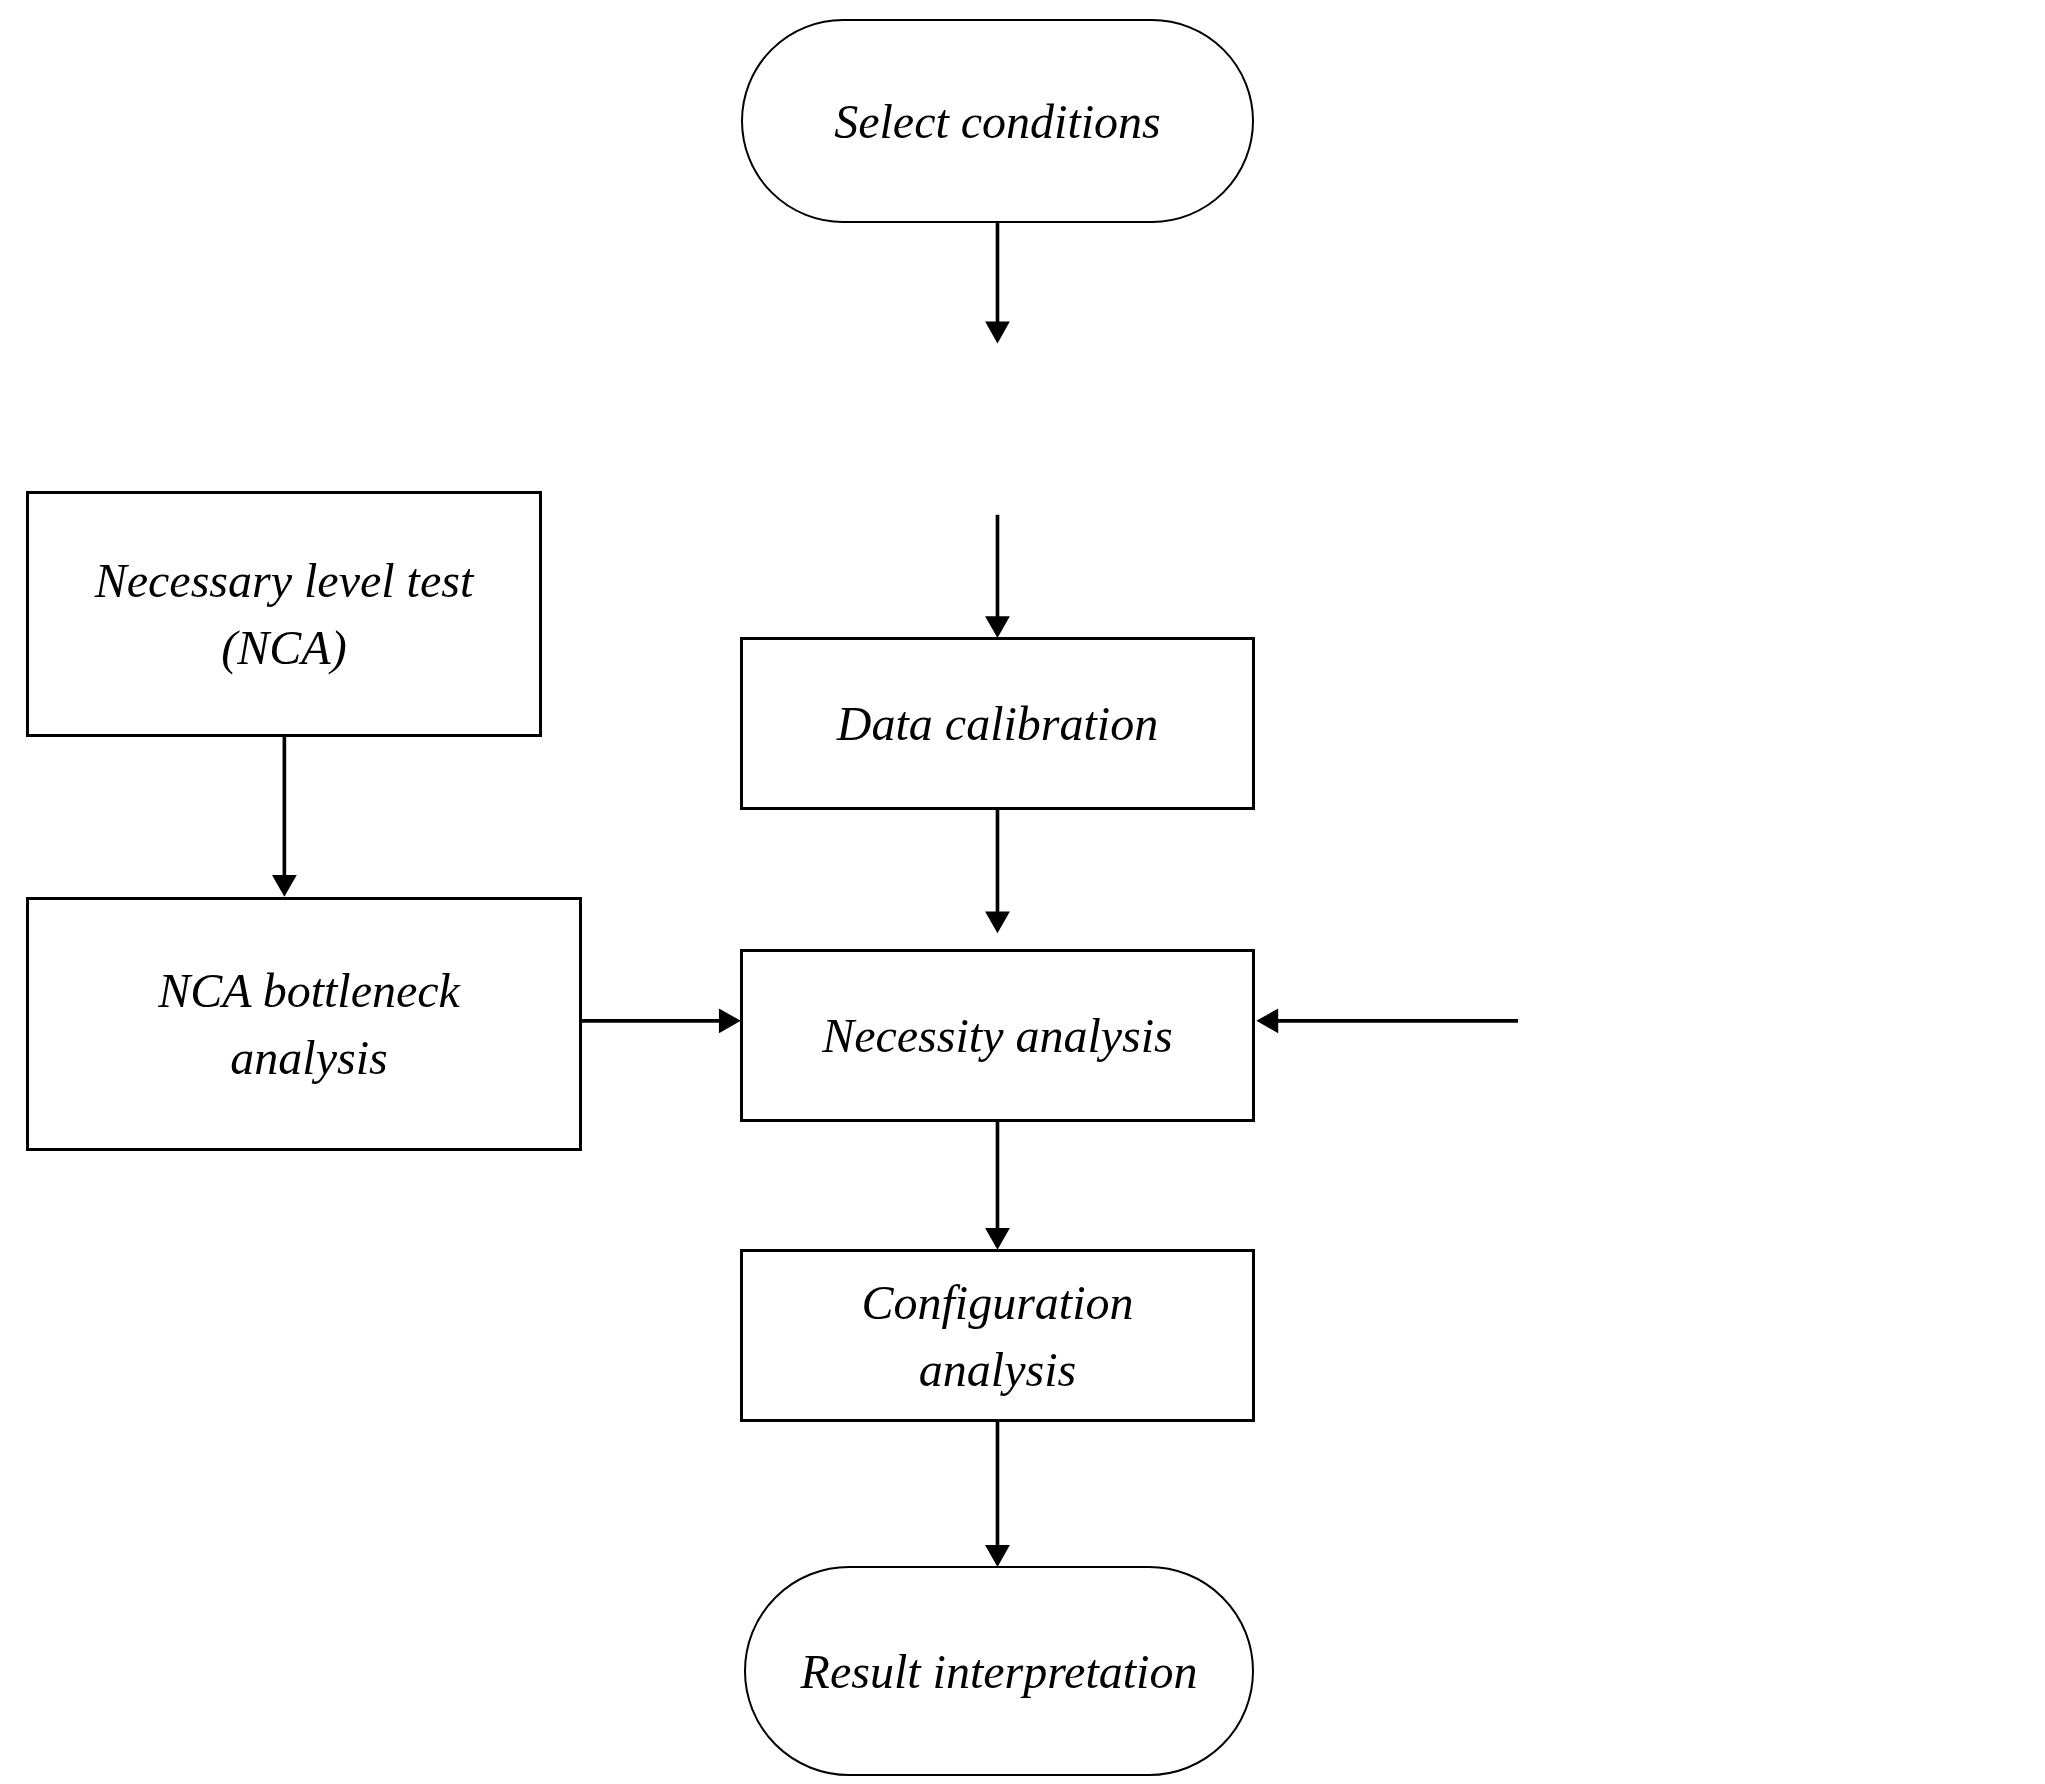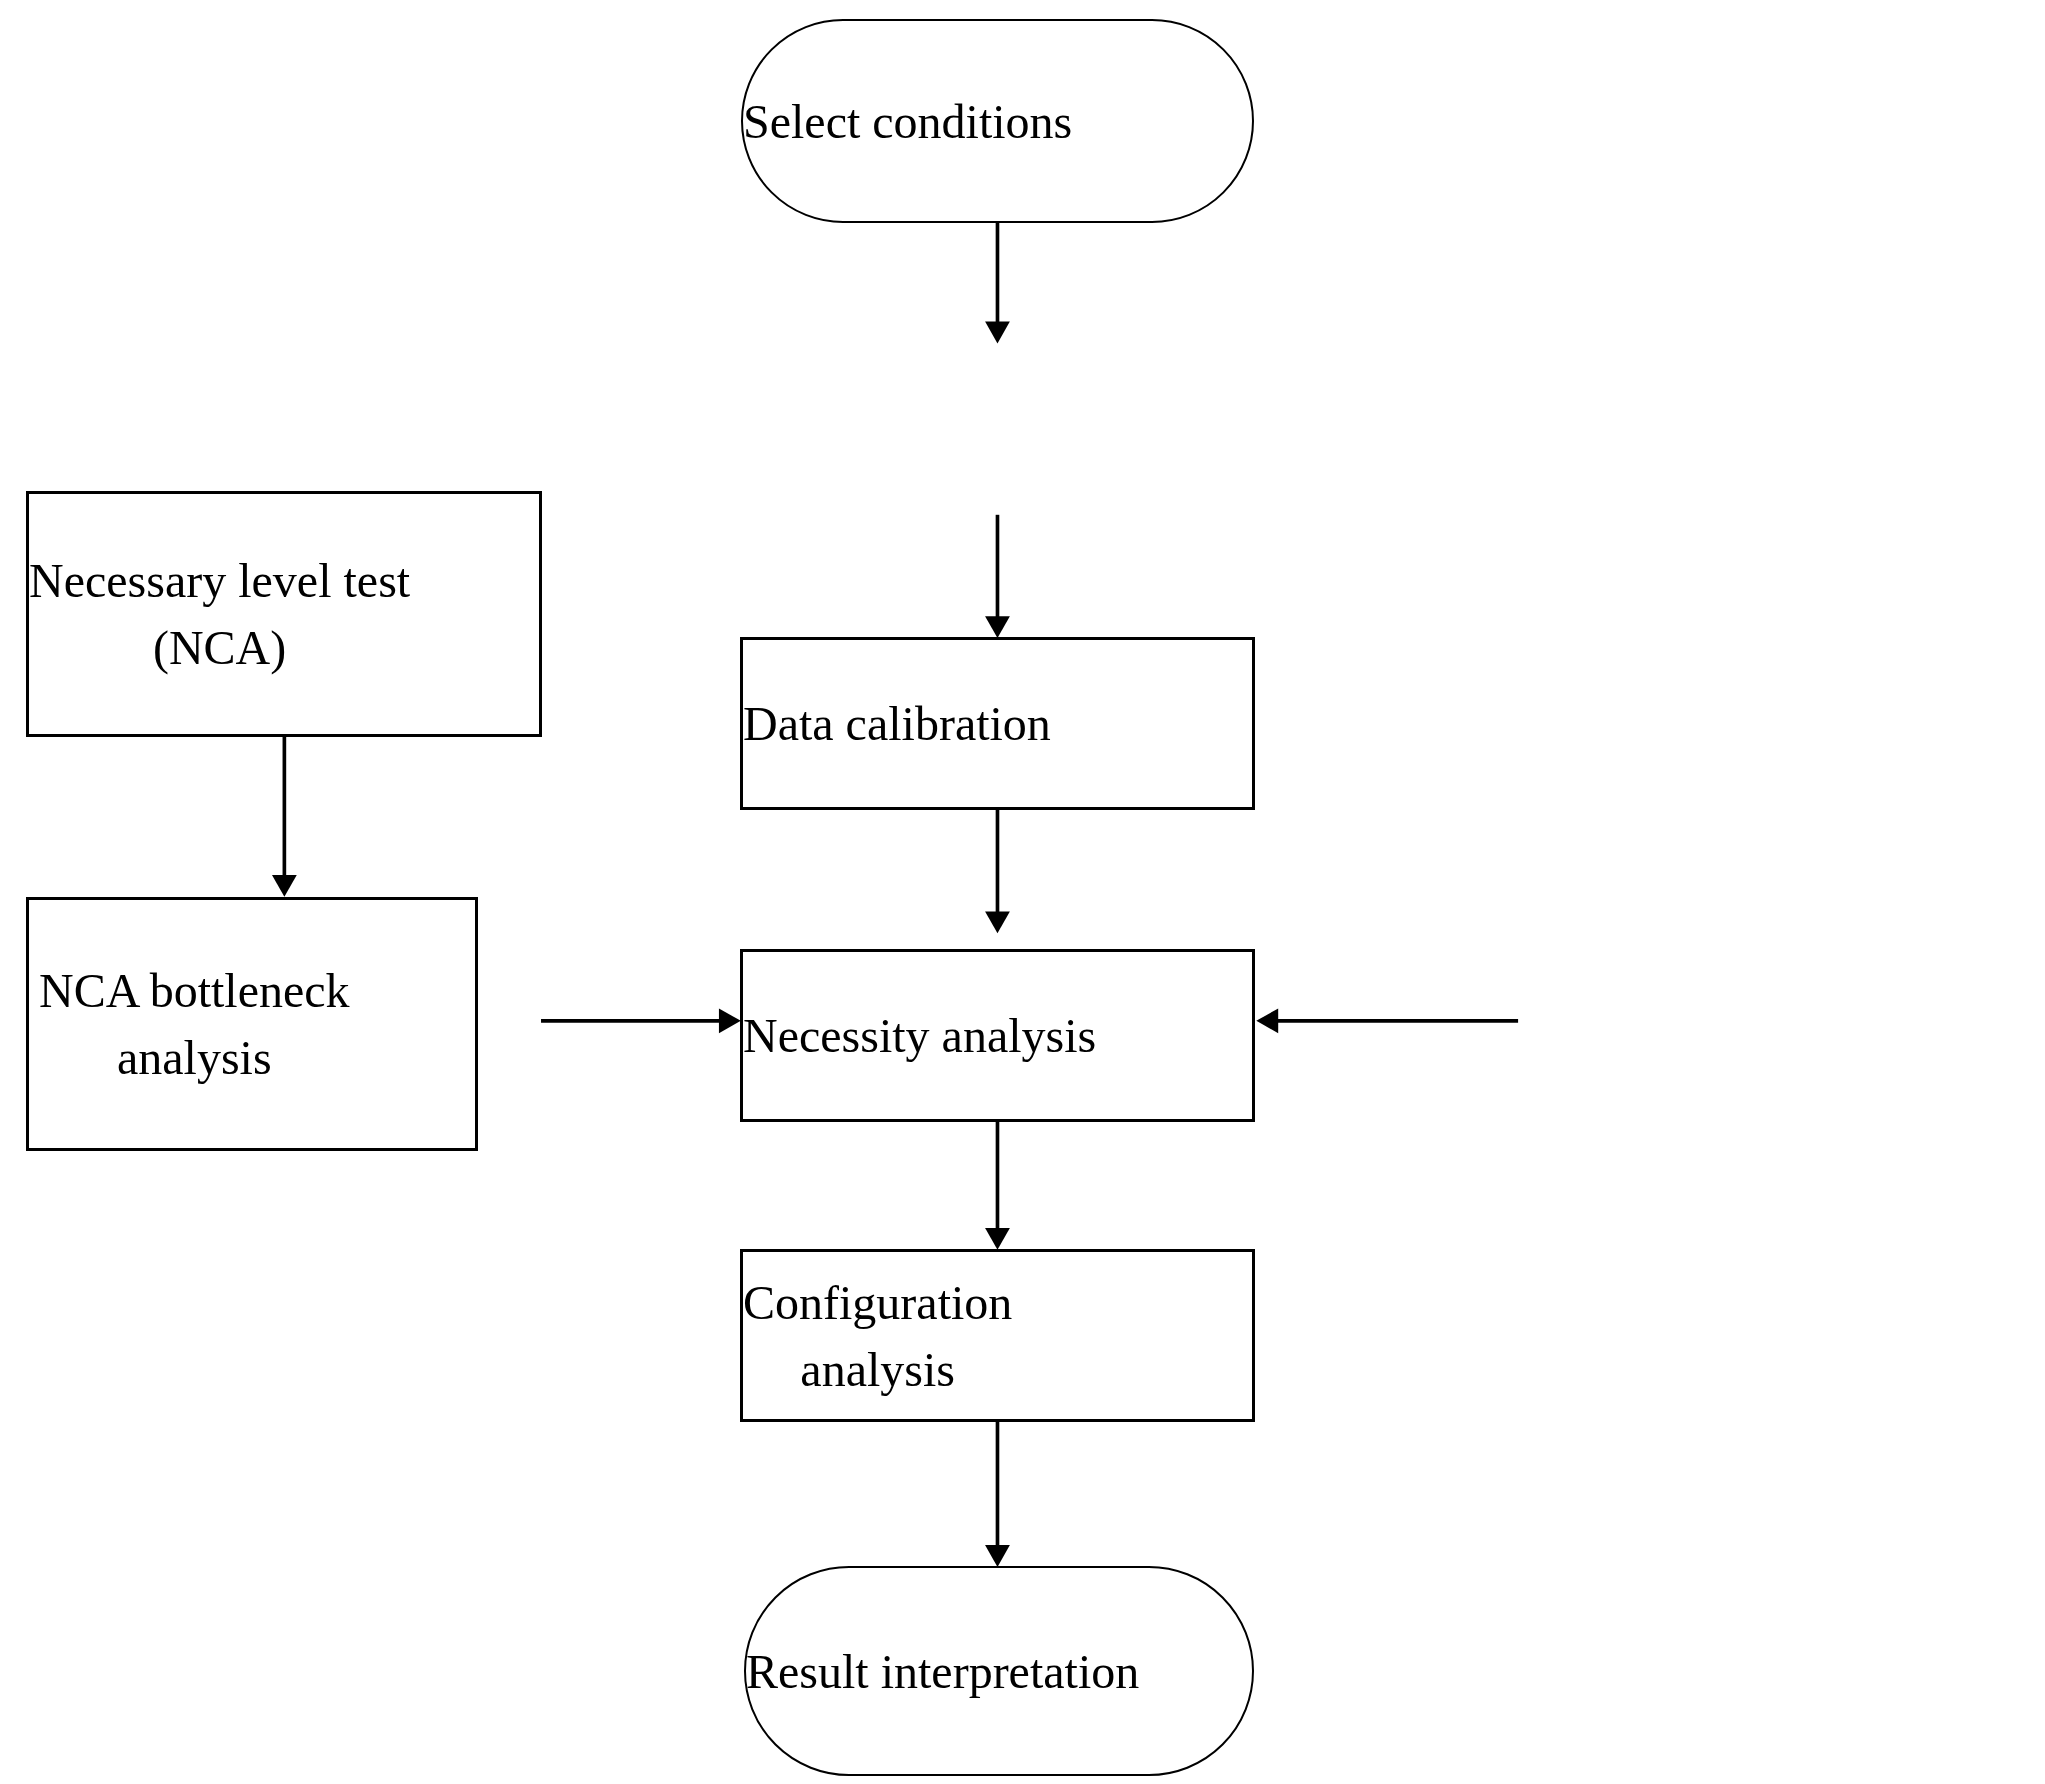--- a/index.html
+++ b/index.html
@@ -31,41 +31,42 @@
     fill: #000000;
     stroke: none;
   }
   .node {
     position: absolute;
     box-sizing: border-box;
     border: 3.6px solid #000000;
     background: #ffffff;
     display: flex;
     align-items: center;
-    justify-content: flex-start;
+    justify-content: center;
     text-align: center;
+    font-style: italic;
   }
   .node .label {
     white-space: pre-line;
     font-size: 48px;
     line-height: 67px;
   }
   .terminator {
     border-width: 2.9px;
   }
   
   #n-select-conditions      { left: 741px; top: 19px;   width: 513px; height: 204px; border-radius: 102px; }
   #n-select-cases           { left: 740px; top: 343px;  width: 515px; height: 173px; }
   #n-data-calibration       { left: 740px; top: 637px;  width: 515px; height: 173px; }
   #n-necessity-analysis     { left: 740px; top: 932px; width: 515px; height: 173px; margin-top: 17px; }
   #n-configuration-analysis { left: 740px; top: 1249px; width: 515px; height: 173px; }
   #n-result-interpretation  { left: 744px; top: 1566px; width: 510px; height: 210px; border-radius: 105px; }
   
   #n-necessary-level-test   { left: 26px;   top: 491px;  width: 516px; height: 246px; }
-  #n-nca-bottleneck         { left: 26px;   top: 897px; width: 452px; height: 254px; padding-left: 10px; }
+  #n-nca-bottleneck         { left: 26px;   top: 897px; width: 556px; height: 254px; padding-left: 10px; }
   
   #n-qca-necessity          { left: 1516px; top: 899px; width: 510px; height: 246px; }
 </style>
 </head>
 <body>
 
 <div class="canvas">
 
   <svg class="arrows" viewBox="0 0 2806 2448" xmlns="http://www.w3.org/2000/svg">
 

